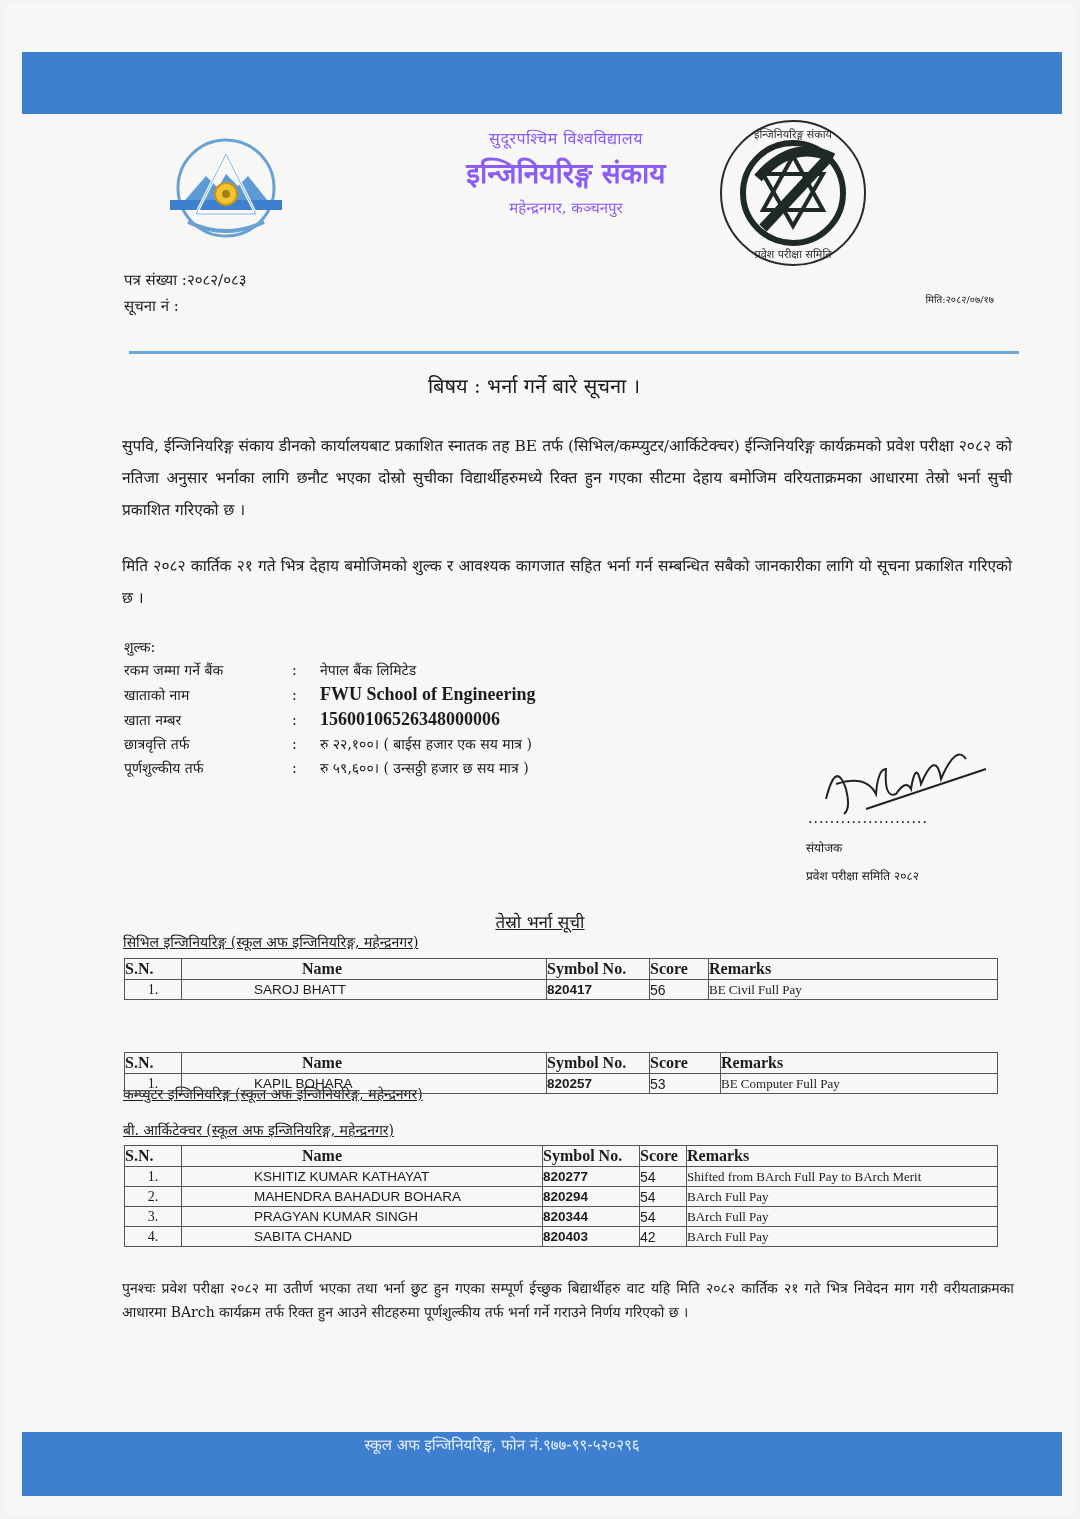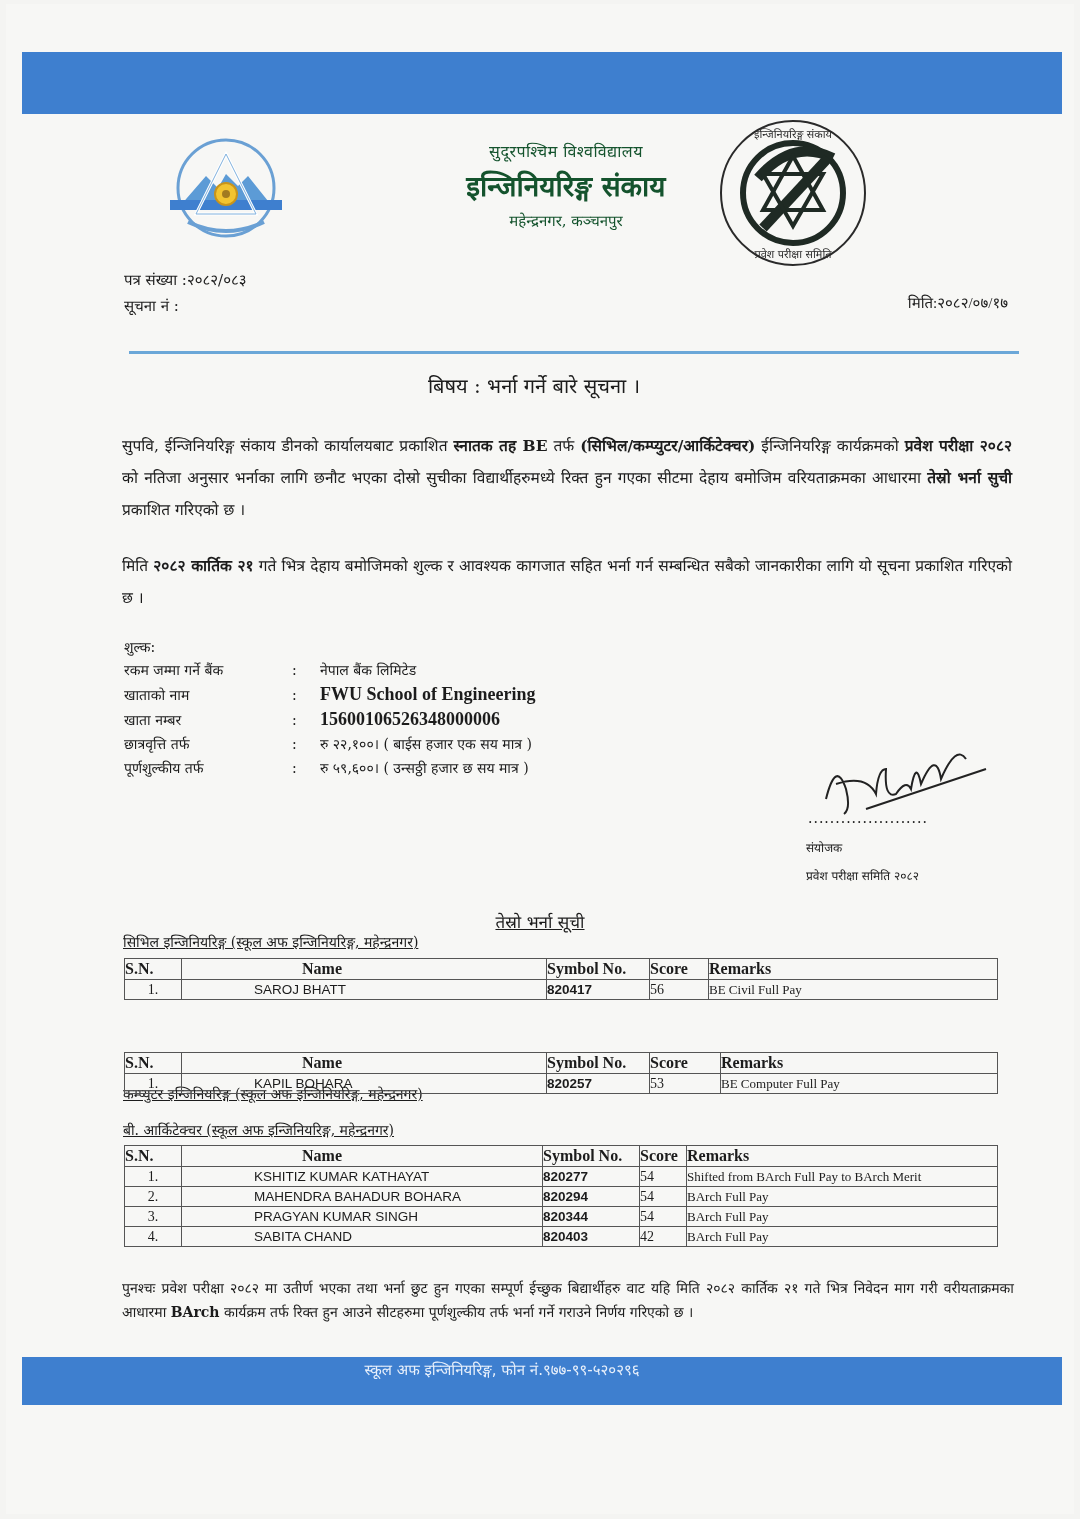--- a/index.html
+++ b/index.html
@@ -10,46 +10,46 @@
     color: #1c1c1c;
   }
   .page {
     position: absolute; left: 6px; top: 4px; width: 1068px; height: 1510px;
     background: #f7f7f5;
   }
   .banner {
     position: absolute; left: 16px; width: 1040px; background: #3e7fcf;
   }
   .banner.top { top: 48px; height: 62px; }
-  .banner.bottom { top: 1353px; height: 48px; }
+  .banner.bottom { top: 1428px; height: 64px; }
   .banner.bottom .footer-text {
     position: absolute; left: 0; right: 0; top: 2px; text-align: center;
     color: #e8f0fb; font-size: 15px; font-family: "DejaVu Sans", sans-serif;
     transform: translateX(-40px);
   }
 
   .logo-left { position: absolute; left: 160px; top: 132px; width: 120px; height: 108px; }
   .stamp { position: absolute; left: 712px; top: 114px; width: 150px; height: 150px; }
 
-  .head-center { position: absolute; left: 390px; top: 136px; width: 340px; text-align: center; color: #14532d; }
+  .head-center { position: absolute; left: 390px; top: 123px; width: 340px; text-align: center; color: #8b5cf6; }
   .head-uni { font-size: 16px; letter-spacing: .5px; }
   .head-faculty { font-size: 28px; font-weight: bold; margin-top: 4px; }
   .head-addr { font-size: 15px; margin-top: 6px; }
 
   .ref { position: absolute; left: 118px; top: 263px; font-size: 15px; line-height: 26px; }
-  .date { position: absolute; right: 66px; top: 288px; font-size: 15px; font-family: Liberation Serif, serif; }
+  .date { position: absolute; right: 80px; top: 288px; font-size: 10px; }
 
   .sep { position: absolute; left: 123px; width: 890px; top: 347px; height: 3px; background: #6ba7d8; }
 
   .subject { position: absolute; left: 0; right: 12px; top: 368px; text-align: center; font-size: 20px; }
 
   .para { position: absolute; left: 116px; width: 890px; font-size: 15.5px; line-height: 32px; text-align: justify; }
   .para1 { top: 426px; }
   .para2 { top: 546px; }
-  .b { font-weight: bold; }
+  .b { font-weight: normal; }
 
   .fees { position: absolute; left: 118px; top: 632px; font-size: 14px; }
   .fees .title { line-height: 22px; }
   .fee-row { display: flex; line-height: 24px; align-items: baseline; }
   .fee-row .lbl { width: 168px; }
   .fee-row .colon { width: 28px; }
   .fee-row .val.big { font-weight: bold; font-size: 18px; font-family: "Liberation Serif", serif; }
 
   .sig { position: absolute; left: 800px; top: 735px; width: 200px; height: 80px; }
   .sig-dots { position: absolute; left: 802px; top: 806px; font-size: 14px; letter-spacing: 1px; }
@@ -65,21 +65,21 @@
     font-size: 13px;
   }
   table.res td, table.res th {
     border: 1.5px solid #555; padding: 0 0; height: 19px; text-align: left;
   }
   table.res th { font-family: "Liberation Serif", serif; font-size: 16px; font-weight: bold; height: 20px; }
   table.res th.c-name { text-align: left; padding-left: 120px; }
   table.res td.c-sn { text-align: center; font-family: "Liberation Serif", serif; font-size: 14px; }
   table.res td.c-name { font-family: "Liberation Sans", sans-serif; font-size: 13.5px; padding-left: 72px; margin-top: 32px; }
   table.res td.c-sym { font-family: "Liberation Sans", sans-serif; font-weight: bold; font-size: 13.5px; }
-  table.res td.c-score { font-family: Liberation Serif, serif; font-size: 14px; }
+  table.res td.c-score { font-family: Liberation Sans, sans-serif; font-size: 14px; }
   table.res td.c-rem { font-family: "Liberation Serif", serif; font-size: 13px; }
 
   .note { position: absolute; left: 116px; width: 892px; top: 1272px; font-size: 14px; line-height: 24px; text-align: justify; }
 </style>
 </head>
 <body>
 
 <div class="page">
   <div class="banner top"></div>
 

